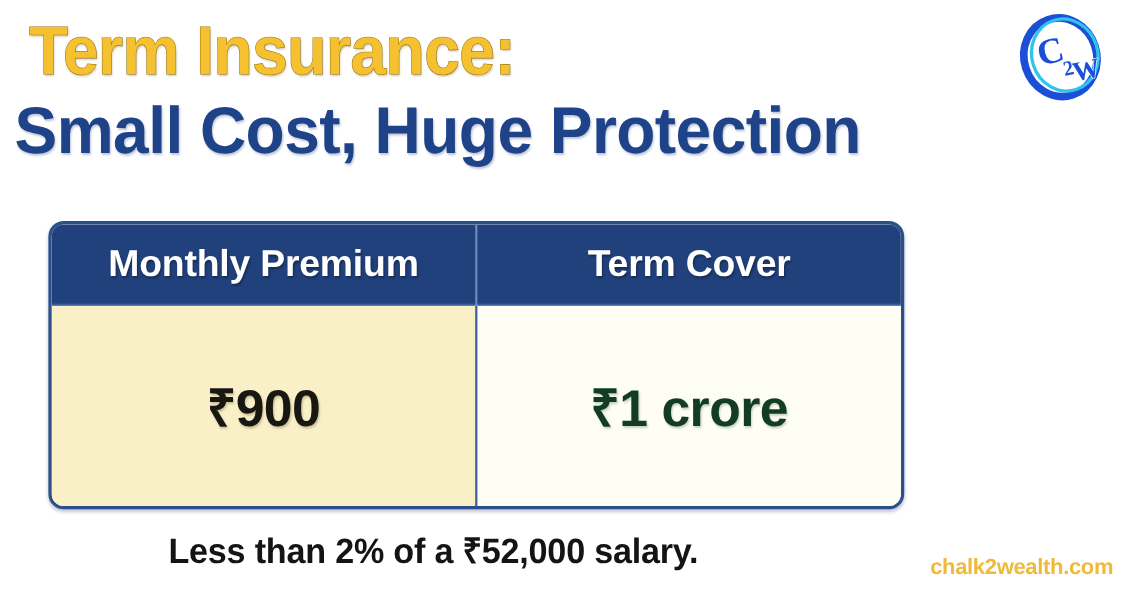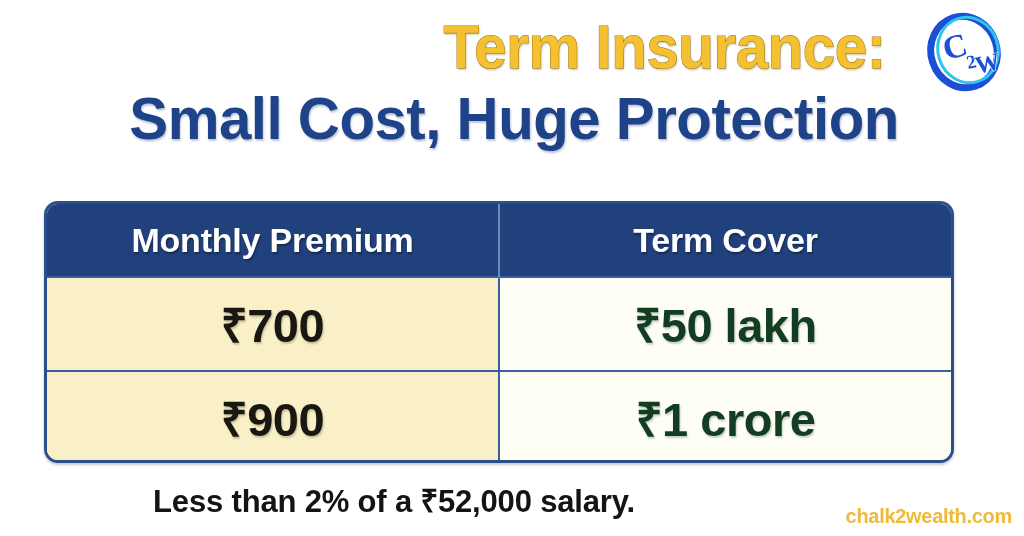--- a/index.html
+++ b/index.html
@@ -24,22 +24,21 @@
     width: 90px;
     height: 90px;
   }
 
   
   .title-block {
     position: absolute;
     left: 0;
     top: 12px;
     width: 880px;
-    text-align: right;
-    margin-left: 32px;
+    text-align: left;
   }
   .title-main {
     font-family: "Liberation Sans Narrow", "Liberation Sans", sans-serif;
     font-weight: bold;
     font-size: 62px;
     line-height: 70px;
     letter-spacing: -0.5px;
     color: #F5C131;
     -webkit-text-stroke: 1.1px #9c7c18;
     paint-order: stroke fill;
@@ -60,21 +59,21 @@
     transform-origin: center;
     white-space: nowrap;
     margin-top: 2px;
   }
 
   
   .table-wrap {
     position: absolute;
     left: 44px;
     top: 201px;
-    width: 910px;
+    width: 778px;
     height: 262px;
     border: 3px solid #2C4F8C;
     border-radius: 14px;
     box-sizing: border-box;
     overflow: hidden;
     background: #FFFEF5;
     box-shadow: 0 2px 3px rgba(40,60,110,.28);
   }
   .t-table {
     width: 100%;
@@ -174,24 +173,20 @@
 <div class="table-wrap">
   <table class="t-table">
     <thead>
       <tr class="t-head">
         <th>Monthly Premium</th>
         <th>Term Cover</th>
       </tr>
     </thead>
     <tbody>
       <tr class="t-row">
-        <td class="cell-premium">₹700</td>
-        <td class="cell-cover">₹50 lakh</td>
-      </tr>
-      <tr class="t-row">
         <td class="cell-premium">₹900</td>
         <td class="cell-cover">₹1 crore</td>
       </tr>
     </tbody>
   </table>
 </div>
 
 <div class="footnote">Less than 2% of a ₹52,000 salary.</div>
 <div class="brand">chalk2wealth.com</div>
 

